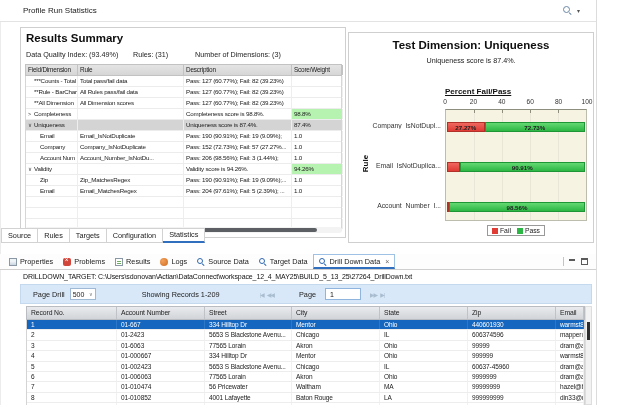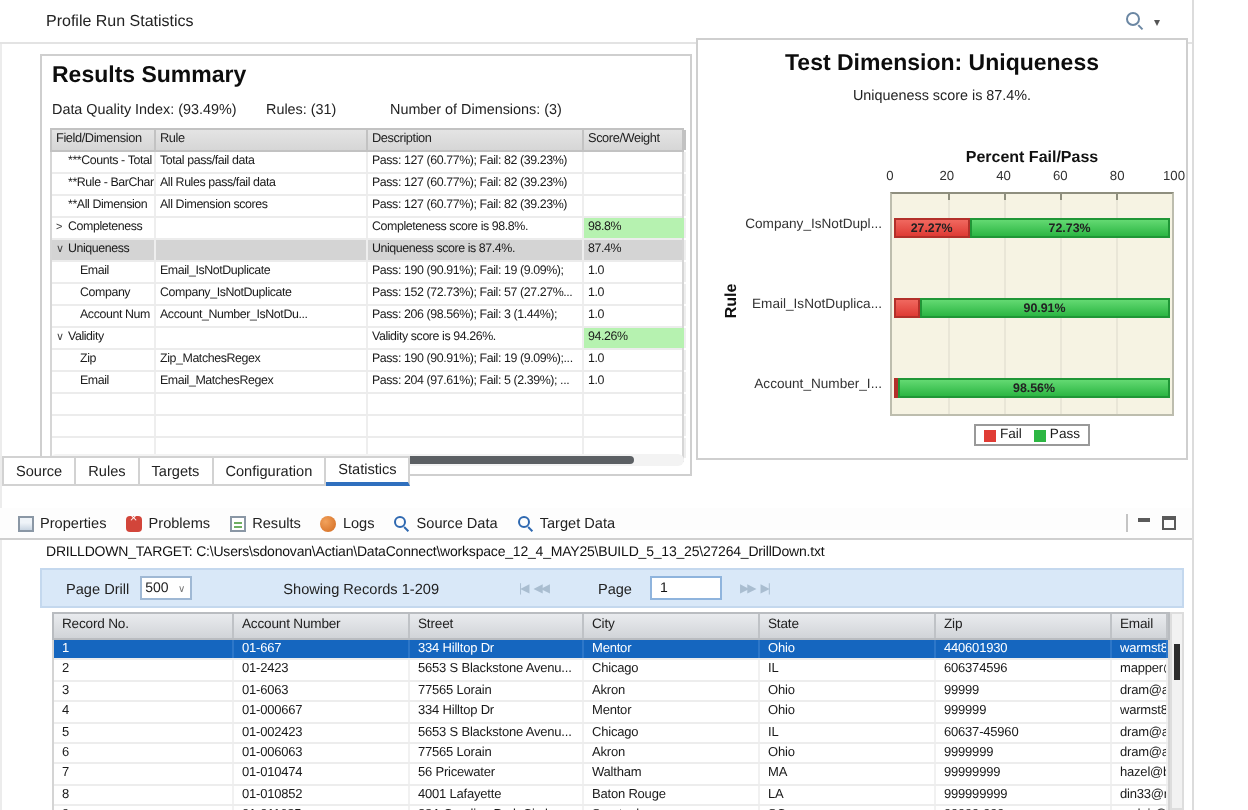--- a/index.html
+++ b/index.html
@@ -13,21 +13,21 @@
     border-bottom:1px solid #e3e3e3;display:flex;align-items:center;background:#fff;}
   .title{margin-left:23px;font-size:8px;color:#222;}
   .tb-icons{margin-left:auto;margin-right:16px;display:flex;align-items:center;gap:4px;}
   .mag{position:relative;width:10px;height:10px;display:inline-block;}
   .mag::before{content:"";position:absolute;left:0;top:0;width:5px;height:5px;border:1.3px solid #6b87a3;border-radius:50%;}
   .mag::after{content:"";position:absolute;left:6px;top:6.2px;width:3.4px;height:1.4px;background:#6b87a3;transform:rotate(45deg);transform-origin:left center;}
   .caret{font-size:6px;color:#555;}
 
   
   .left-box{position:absolute;left:20px;top:27px;width:326px;height:211px;border:1px solid #cfcfcf;box-sizing:border-box;background:#fff;}
-  .right-box{position:absolute;left:348px;top:19px;width:246px;height:211px;border:1px solid #cfcfcf;box-sizing:border-box;background:#fff;padding-left:12px;}
+  .right-box{position:absolute;left:348px;top:32px;width:246px;height:211px;border:1px solid #cfcfcf;box-sizing:border-box;background:#fff;padding-left:12px;}
 
   .rs-heading{position:absolute;left:5px;top:4px;font-size:11.5px;font-weight:bold;color:#0d0d0d;}
   .rs-meta{position:absolute;left:0;top:22px;width:320px;height:10px;font-size:7.2px;color:#222;}
   .rs-meta span{position:absolute;white-space:nowrap;}
   .m0{left:5px;} .m1{left:112px;} .m2{left:174px;}
 
   .rs-table{position:absolute;left:4px;top:36px;width:317px;font-size:6.2px;letter-spacing:-0.2px;}
   .rs-grid{display:grid;grid-template-columns:52px 106px 108px 51px;}
   .rs-header{height:12px;background:linear-gradient(#e4e4e4,#d6d6d6);border:1px solid #c2c2c2;box-sizing:border-box;}
   .rs-header .hc{line-height:10px;padding-left:2px;border-right:1px solid #c2c2c2;white-space:nowrap;overflow:hidden;color:#222;font-size:6.4px;}
@@ -37,21 +37,21 @@
   .rs-row .c{line-height:9px;padding-left:2px;white-space:nowrap;overflow:hidden;border-right:1px solid #eeeeee;}
   .rs-row .score.green{background:#b6f2b0;}
   .arrow{display:inline-block;width:6px;font-size:5.5px;color:#444;}
   .rs-hscroll{position:absolute;left:4px;bottom:4px;width:317px;height:6px;background:#f3f3f3;border-radius:3px;}
   .rs-hthumb{position:absolute;left:10px;top:1px;height:4px;width:282px;background:#5c6064;border-radius:2px;}
 
   
   .dim-title{position:absolute;left:0;top:6px;width:100%;text-align:center;font-size:11.5px;font-weight:bold;color:#0d0d0d;}
   .dim-sub{position:absolute;left:0;width:100%;text-align:center;font-size:7.2px;color:#222;}
   .sub1{top:23px;} .sub2{top:33px;}
-  .chart-title{position:absolute;left:96px;top:54px;width:142px;text-align:center;font-size:8px;font-weight:bold;color:#111;}
+  .chart-title{position:absolute;left:96px;top:54px;width:142px;font-size:8px;font-weight:bold;color:#111;text-decoration:underline;}
   .axis-labels{position:absolute;left:96px;top:65px;width:142px;height:8px;font-size:6.6px;color:#333;}
   .axis-labels span{position:absolute;transform:translateX(-50%);}
   .plot{position:absolute;left:96px;top:76px;width:142px;height:112px;background:#f6f3e3;border:1px solid #bdbdae;border-top:1px solid #8e8e7e;box-sizing:border-box;}
   .gridline{position:absolute;top:0;bottom:0;width:1px;background:rgba(0,0,0,0.05);}
   .tickmark{position:absolute;top:0;width:1px;height:3px;background:#8e8e7e;}
   .bar-row{position:absolute;left:1px;right:1px;height:10px;display:flex;}
   .seg{box-sizing:border-box;border:1px solid;display:flex;align-items:center;justify-content:center;
        font-size:6.2px;font-weight:bold;color:#222;overflow:hidden;white-space:nowrap;}
   .seg.fail{background:linear-gradient(#f0685f,#de3b34);border-color:#b2302a;}
   .seg.pass{background:linear-gradient(#63d972,#2cb643);border-color:#1f9636;}
@@ -296,20 +296,21 @@
     </div>
 
   <div class="tabrow2">
     <span id="vtabs" style="display:flex;align-items:center;height:100%;">
         <div class="vtab"><span class="vicon properties-icon"></span>Properties</div>
         <div class="vtab"><span class="vicon problems-icon"></span>Problems</div>
         <div class="vtab"><span class="vicon results-icon"></span>Results</div>
         <div class="vtab"><span class="vicon logs-icon"></span>Logs</div>
         <div class="vtab"><span class="vicon search-icon-s"></span>Source Data</div>
         <div class="vtab"><span class="vicon search-icon-s"></span>Target Data</div>
+        <div class="vtab active"><span class="vicon search-icon-s"></span>Drill Down Data<span class="vclose">×</span></div>
       </span>
     <span class="vt-controls">
       <span class="vt-sep"></span>
       <span class="min-icon"></span>
       <span class="max-icon"></span>
     </span>
   </div>
 
   <div class="pathline">DRILLDOWN_TARGET: C:\Users\sdonovan\Actian\DataConnect\workspace_12_4_MAY25\BUILD_5_13_25\27264_DrillDown.txt</div>
 

